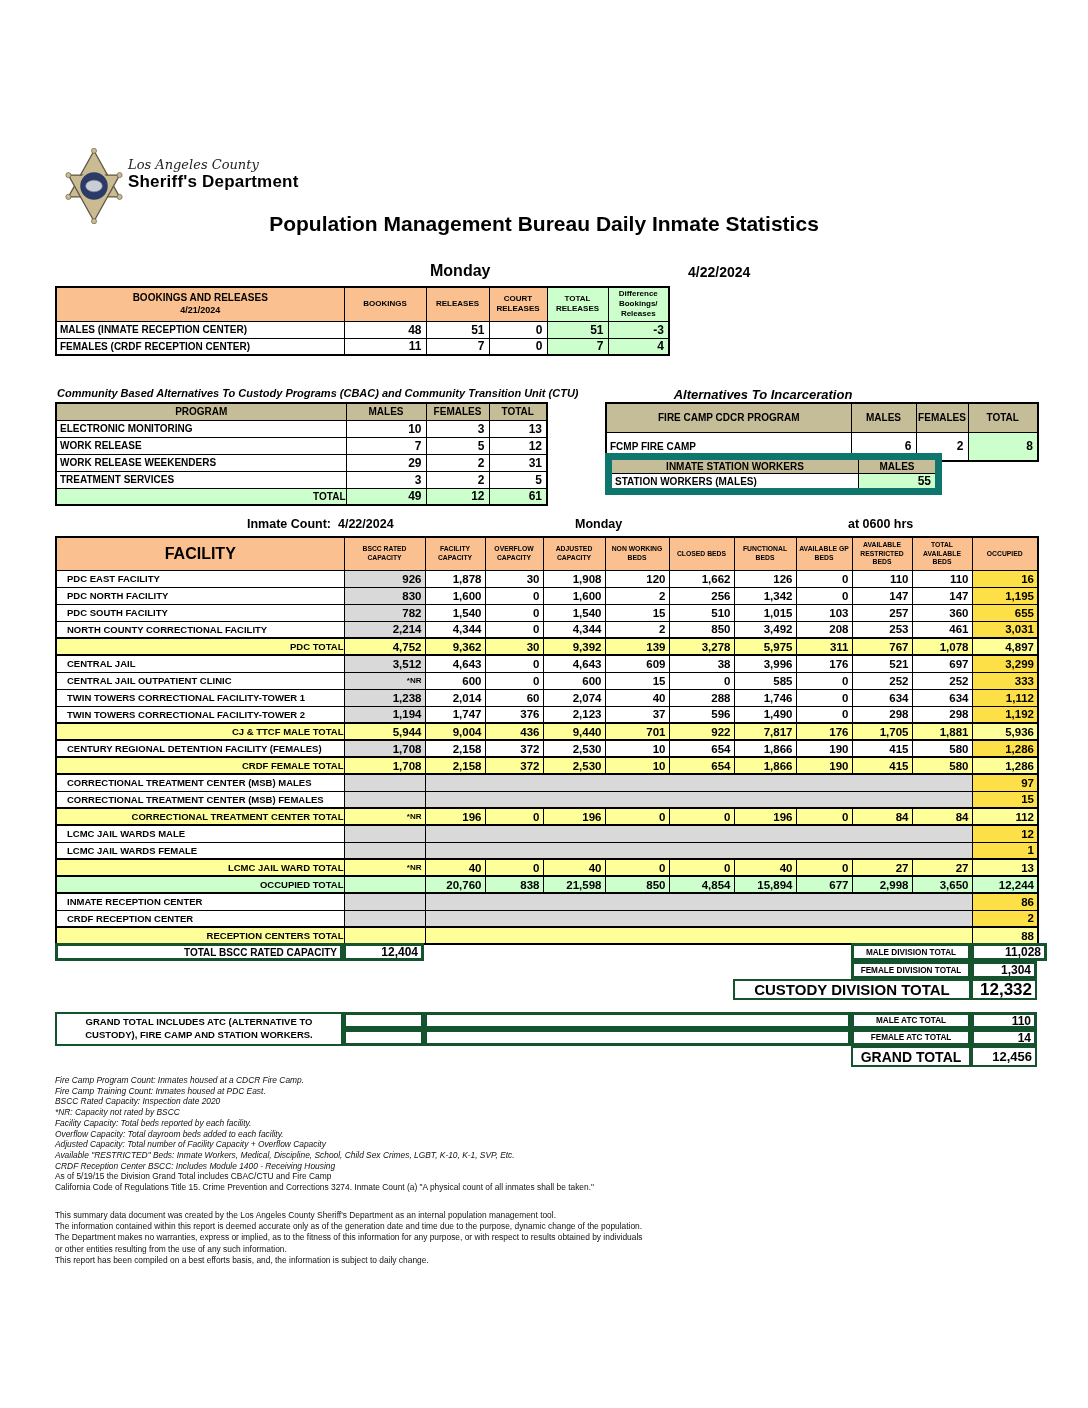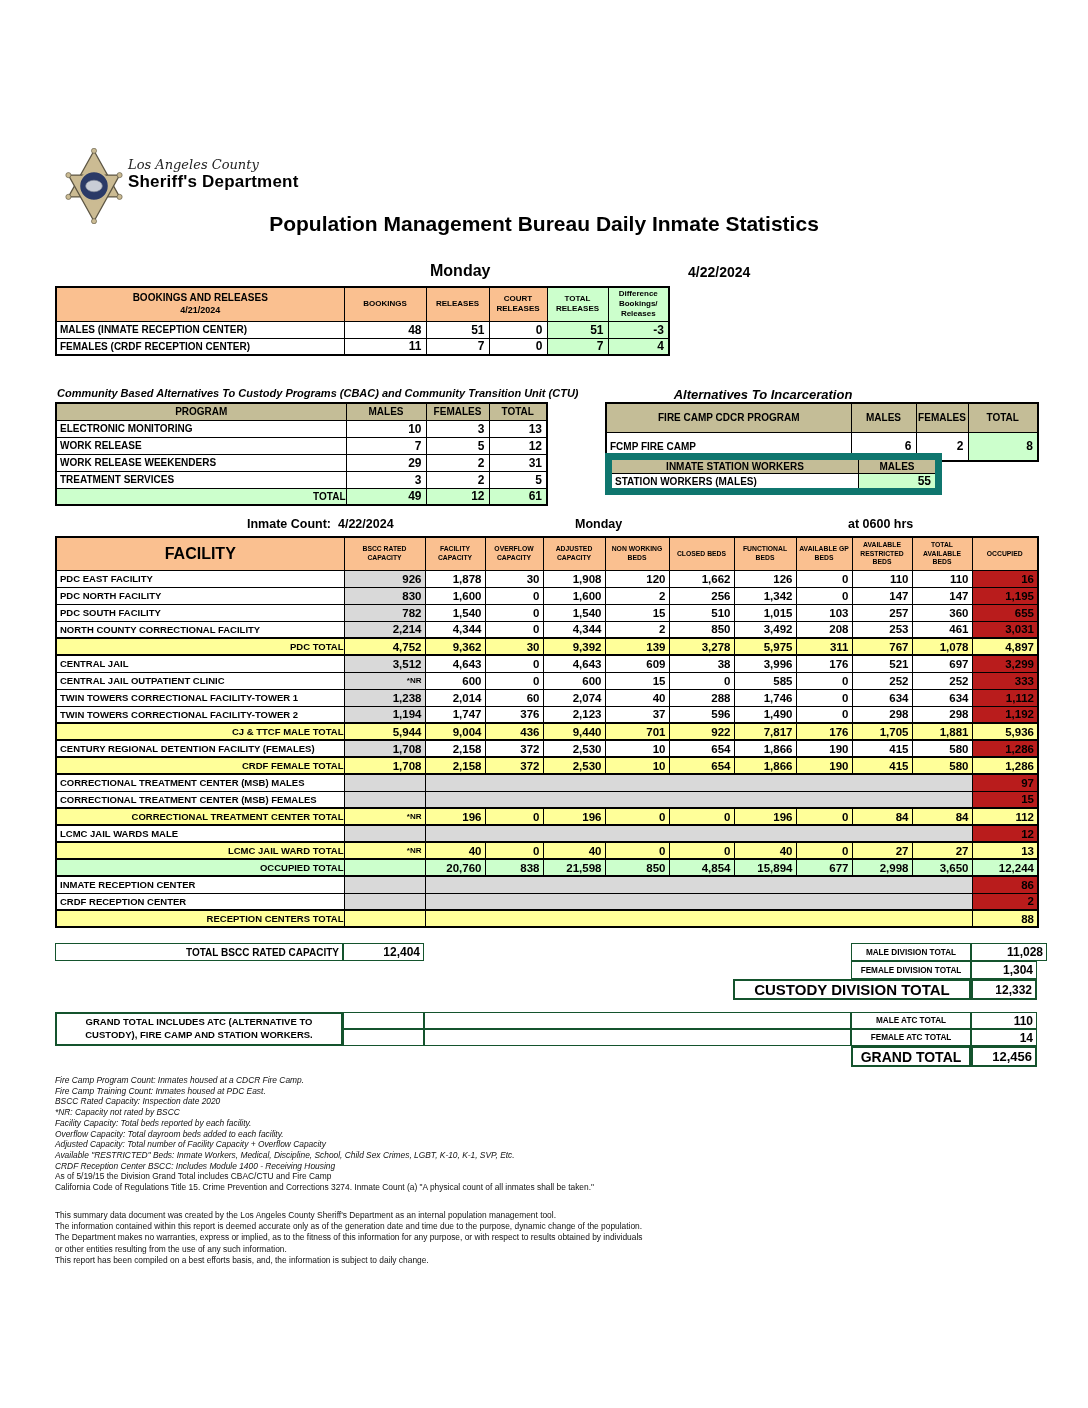--- a/index.html
+++ b/index.html
@@ -6,21 +6,21 @@
   body{width:1088px;height:1408px;background:#fff;font-family:"Liberation Sans",sans-serif;color:#000;position:relative}
   .abs{position:absolute}
   table{border-collapse:collapse;table-layout:fixed;position:absolute;background:#fff}
   td,th{border:1px solid #000;overflow:hidden;white-space:nowrap;padding:0;box-sizing:border-box;vertical-align:middle}
   
   .bg-peach{background:#FAC090}
   .bg-green{background:#CCFFCC}
   .bg-yellow{background:#FFFF99}
   .bg-tan{background:#C4BD97}
   .bg-gray{background:#D9D9D9}
-  .bg-blue{background:#b91c1c}
+  .bg-blue{background:#fde047}
   .bg-cyan{background:#93CDDD}
   .right{text-align:right !important}
   
   #logo-county{left:128px;top:157px;font-family:"DejaVu Serif",serif;font-style:italic;font-size:13px;color:#222}
   #logo-dept{left:128px;top:172px;font-weight:bold;font-size:17px;letter-spacing:.2px}
   #page-title{left:0;top:212px;width:1088px;text-align:center;font-size:21px;font-weight:bold}
   #day1{left:430px;top:262px;font-size:16px;font-weight:bold}
   #date1{left:688px;top:264px;font-size:14px;font-weight:bold}
   
   #bookings-table{left:55px;top:286px;width:613px;border:2px solid #000}
@@ -49,27 +49,27 @@
   .ic{top:517px;font-size:12.5px;font-weight:bold}
   #ic-left{left:247px}
   #ic-day{left:575px}
   #ic-time{left:848px}
   
   #facility-table{left:55px;top:536px;width:982px;border:2px solid #000}
   #facility-table thead tr{height:33px}
   #facility-table tbody tr{height:17px}
   .fh{font-size:6.8px;font-weight:bold;text-align:center;white-space:normal;line-height:1.25;padding:1px}
   .fh0{font-size:16px;font-weight:bold;text-align:center}
-  .fl{font-size:9.5px;font-weight:bold;text-align:left;padding-left:3px}
+  .fl{font-size:9.5px;font-weight:bold;text-align:left;padding-left:10px}
   .fn{font-size:11.5px;font-weight:bold;text-align:right;padding-right:3px}
   .nr{font-size:8px}
   tr.total td,tr.grand td,tr.totalmerged td{border-top-width:2px;border-bottom-width:2px}
   
   .cellrow{position:absolute;display:flex}
-  .c{border:1px solid #14532d;box-sizing:border-box;display:flex;align-items:center;overflow:hidden;white-space:nowrap;background:#fff}
+  .c{border:3px solid #14532d;box-sizing:border-box;display:flex;align-items:center;overflow:hidden;white-space:nowrap;background:#fff}
   .c.lab{font-weight:bold;justify-content:flex-end;padding-right:3px}
   .c.cen{font-weight:bold;justify-content:center}
   .c.val{font-weight:bold;justify-content:flex-end;padding-right:3px;font-size:12px}
   
   #footnotes{left:55px;top:1075px;position:absolute}
   #disclaimer{left:55px;top:1210px;position:absolute}
   .fnote{font-size:8.4px;line-height:10.7px;color:#111}
   #disclaimer .fnote{line-height:11.2px}
   .it{font-style:italic}
 </style>
@@ -465,20 +465,26 @@
         <td class="fn bg-yellow">84</td>
         <td class="fn bg-yellow">84</td>
         <td class="fn bg-yellow">112</td>
       </tr>
       <tr class="gray">
         <td class="fl">LCMC JAIL WARDS MALE</td>
         <td class="fn bg-gray"></td>
         <td class="fn bg-gray" colspan="9"></td>
         <td class="fn bg-blue">12</td>
       </tr>
+      <tr class="gray">
+        <td class="fl">LCMC JAIL WARDS FEMALE</td>
+        <td class="fn bg-gray"></td>
+        <td class="fn bg-gray" colspan="9"></td>
+        <td class="fn bg-blue">1</td>
+      </tr>
       <tr class="total">
         <td class="fl right bg-yellow">LCMC JAIL WARD TOTAL</td>
         <td class="fn bg-yellow nr">*NR</td>
         <td class="fn bg-yellow">40</td>
         <td class="fn bg-yellow">0</td>
         <td class="fn bg-yellow">40</td>
         <td class="fn bg-yellow">0</td>
         <td class="fn bg-yellow">0</td>
         <td class="fn bg-yellow">40</td>
         <td class="fn bg-yellow">0</td>
@@ -528,21 +534,21 @@
 <div class="cellrow" style="left:851px;top:943px;height:18px">
   <div class="c cen bg-green" style="width:120px;font-size:8.2px">MALE DIVISION TOTAL</div>
   <div class="c val" style="width:76px">11,028</div>
 </div>
 <div class="cellrow" style="left:851px;top:961px;height:18px">
   <div class="c cen bg-green" style="width:120px;font-size:8.2px">FEMALE DIVISION TOTAL</div>
   <div class="c val" style="width:66px">1,304</div>
 </div>
 <div class="cellrow" style="left:733px;top:979px;height:21px">
   <div class="c cen bg-peach" style="width:238px;font-size:15px;border-width:2px">CUSTODY DIVISION TOTAL</div>
-  <div class="c val" style="width:66px;border-width:2px;font-size:12px">12,332</div>
+  <div class="c val" style="width:66px;border-width:2px;font-size:17px">12,332</div>
 </div>
 
 <div class="c bg-tan" style="position:absolute;left:55px;top:1012px;width:288px;height:34px;border-width:2px;flex-direction:column;justify-content:center;align-items:center;font-weight:bold;font-size:9.5px;line-height:1.35">
   <div>GRAND TOTAL INCLUDES ATC (ALTERNATIVE TO</div>
   <div>CUSTODY), FIRE CAMP AND STATION WORKERS.</div>
 </div>
 <div class="cellrow" style="left:343px;top:1012px;height:17px">
   <div class="c bg-gray" style="width:81px"></div>
   <div class="c bg-gray" style="width:427px"></div>
 </div>

